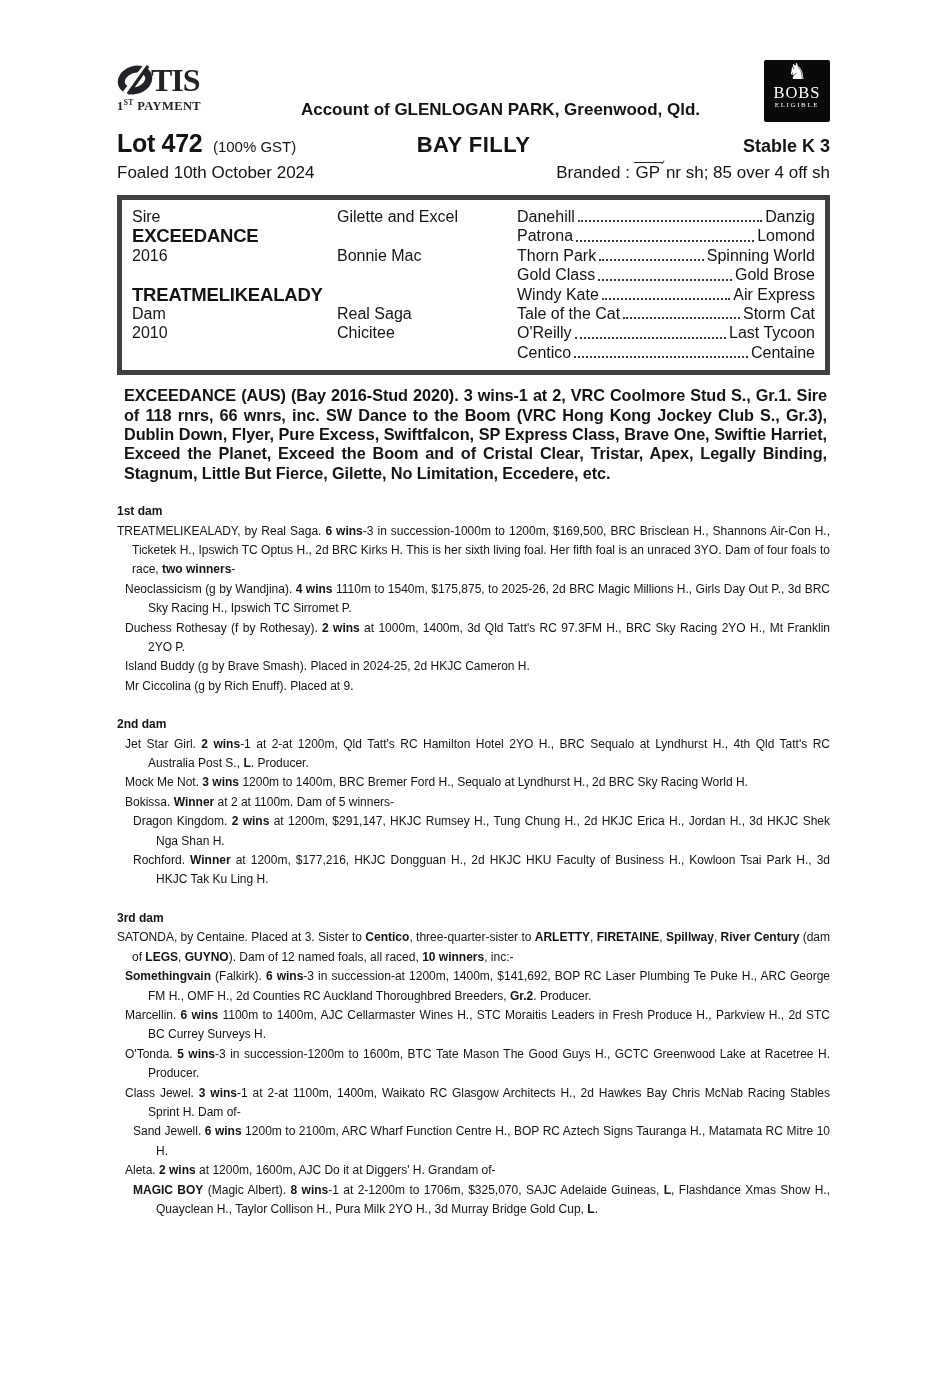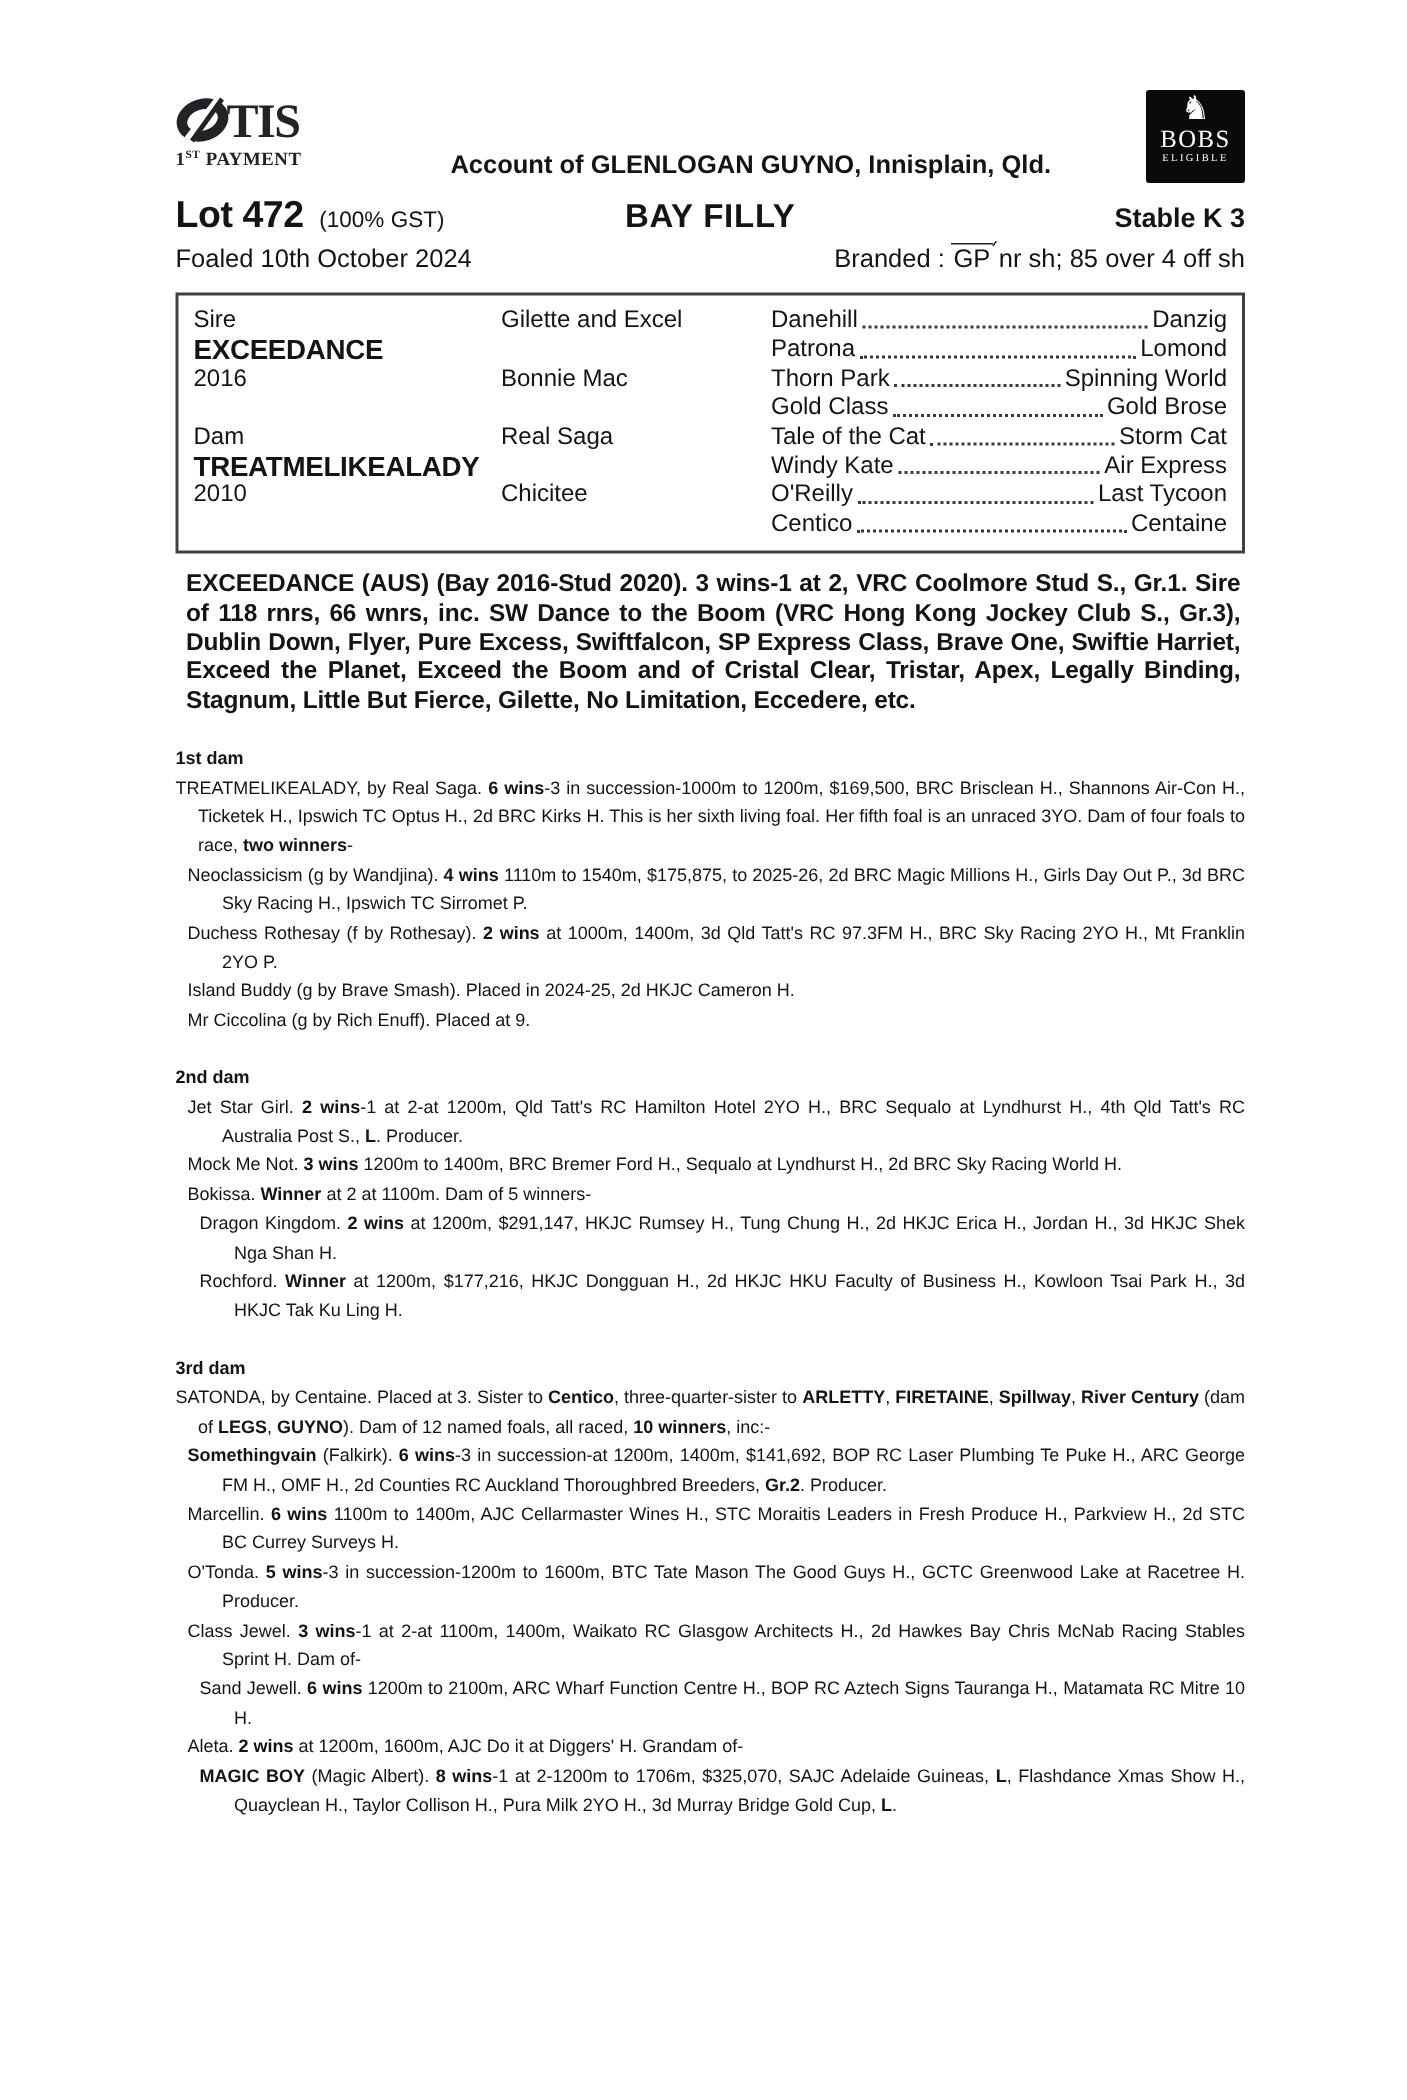--- a/index.html
+++ b/index.html
@@ -32,21 +32,21 @@
   .lot-type { font-weight:bold; font-size:22px; letter-spacing:.5px; }
   .lot-stable { font-weight:bold; font-size:18px; text-align:right; white-space:nowrap; }
 
   .foaledline { display:flex; justify-content:space-between; align-items:baseline; font-size:17px; margin-top:5px; }
   .brand-mark { position:relative; display:inline-block; padding:0 1px; }
   .brand-mark::before { content:""; position:absolute; left:-1px; right:-1px; top:-1px; border-top:1.7px solid #222; }
   .brand-mark::after { content:""; position:absolute; right:-3px; top:-4px; width:5px; height:4px;
                        border-right:1.5px solid #222; transform:rotate(35deg); }
 
   
-  .ped { border:2px solid #404040; margin-top:12px; padding:7px 10px 8px 10px; font-size:16px; }
+  .ped { border:5px solid #404040; margin-top:12px; padding:7px 10px 8px 10px; font-size:16px; }
   .ped-row { display:flex; line-height:19.4px; height:19.4px; }
   .ped-c1 { width:205px; flex:none; }
   .ped-c2 { width:180px; flex:none; }
   .ped-c3 { flex:1; display:flex; align-items:flex-end; }
   .ped-name { font-weight:bold; font-size:18.5px; letter-spacing:-.2px; }
   .ped-c3 .dots { flex:1; border-bottom:2px dotted #3a3a3a; margin:0 3px 4px 3px; min-width:8px; }
   .ped-c3 .rgt { white-space:nowrap; }
 
   
   .sire-sum { margin-top:11px; padding:0 3px 0 7px; font-weight:bold; font-size:16.3px;
@@ -74,21 +74,21 @@
             <g transform="rotate(-18 18 16)">
               <ellipse cx="18" cy="16" rx="14" ry="10.5" fill="none" stroke="#232327" stroke-width="7"></ellipse>
             </g>
             <line x1="28" y1="3" x2="8" y2="29" stroke="#ffffff" stroke-width="5"></line>
             <line x1="31" y1="2" x2="11" y2="30" stroke="#232327" stroke-width="3.2"></line>
           </svg>
           <span class="qtis-text">TIS</span>
         </div>
         <div class="qtis-sub"><span>1</span><sup>ST</sup><span> PAYMENT</span></div>
       </div>
-      <div class="acct">Account of GLENLOGAN GUYNO, Innisplain, Qld.</div>
+      <div class="acct">Account of GLENLOGAN PARK, Greenwood, Qld.</div>
       <div class="bobs">
         <div class="bobs-horse">♞</div>
         <div class="bobs-title">BOBS</div>
         <div class="bobs-sub">ELIGIBLE</div>
       </div>
     </div>
 
     <div class="lotline">
       <div class="lot-left">
         <span class="lot-num">Lot 472</span>
@@ -134,35 +134,35 @@
         <div class="ped-row">
           <div class="ped-c1"></div>
           <div class="ped-c2"></div>
           <div class="ped-c3">
             <span class="lft">Gold Class</span>
             <span class="dots"></span>
             <span class="rgt">Gold Brose</span>
           </div>
         </div>
         <div class="ped-row">
+          <div class="ped-c1 ped-name">TREATMELIKEALADY</div>
+          <div class="ped-c2"></div>
+          <div class="ped-c3">
+            <span class="lft">Windy Kate</span>
+            <span class="dots"></span>
+            <span class="rgt">Air Express</span>
+          </div>
+        </div>
+        <div class="ped-row">
           <div class="ped-c1">Dam</div>
           <div class="ped-c2">Real Saga</div>
           <div class="ped-c3">
             <span class="lft">Tale of the Cat</span>
             <span class="dots"></span>
             <span class="rgt">Storm Cat</span>
-          </div>
-        </div>
-        <div class="ped-row">
-          <div class="ped-c1 ped-name">TREATMELIKEALADY</div>
-          <div class="ped-c2"></div>
-          <div class="ped-c3">
-            <span class="lft">Windy Kate</span>
-            <span class="dots"></span>
-            <span class="rgt">Air Express</span>
           </div>
         </div>
         <div class="ped-row">
           <div class="ped-c1">2010</div>
           <div class="ped-c2">Chicitee</div>
           <div class="ped-c3">
             <span class="lft">O'Reilly</span>
             <span class="dots"></span>
             <span class="rgt">Last Tycoon</span>
           </div>

